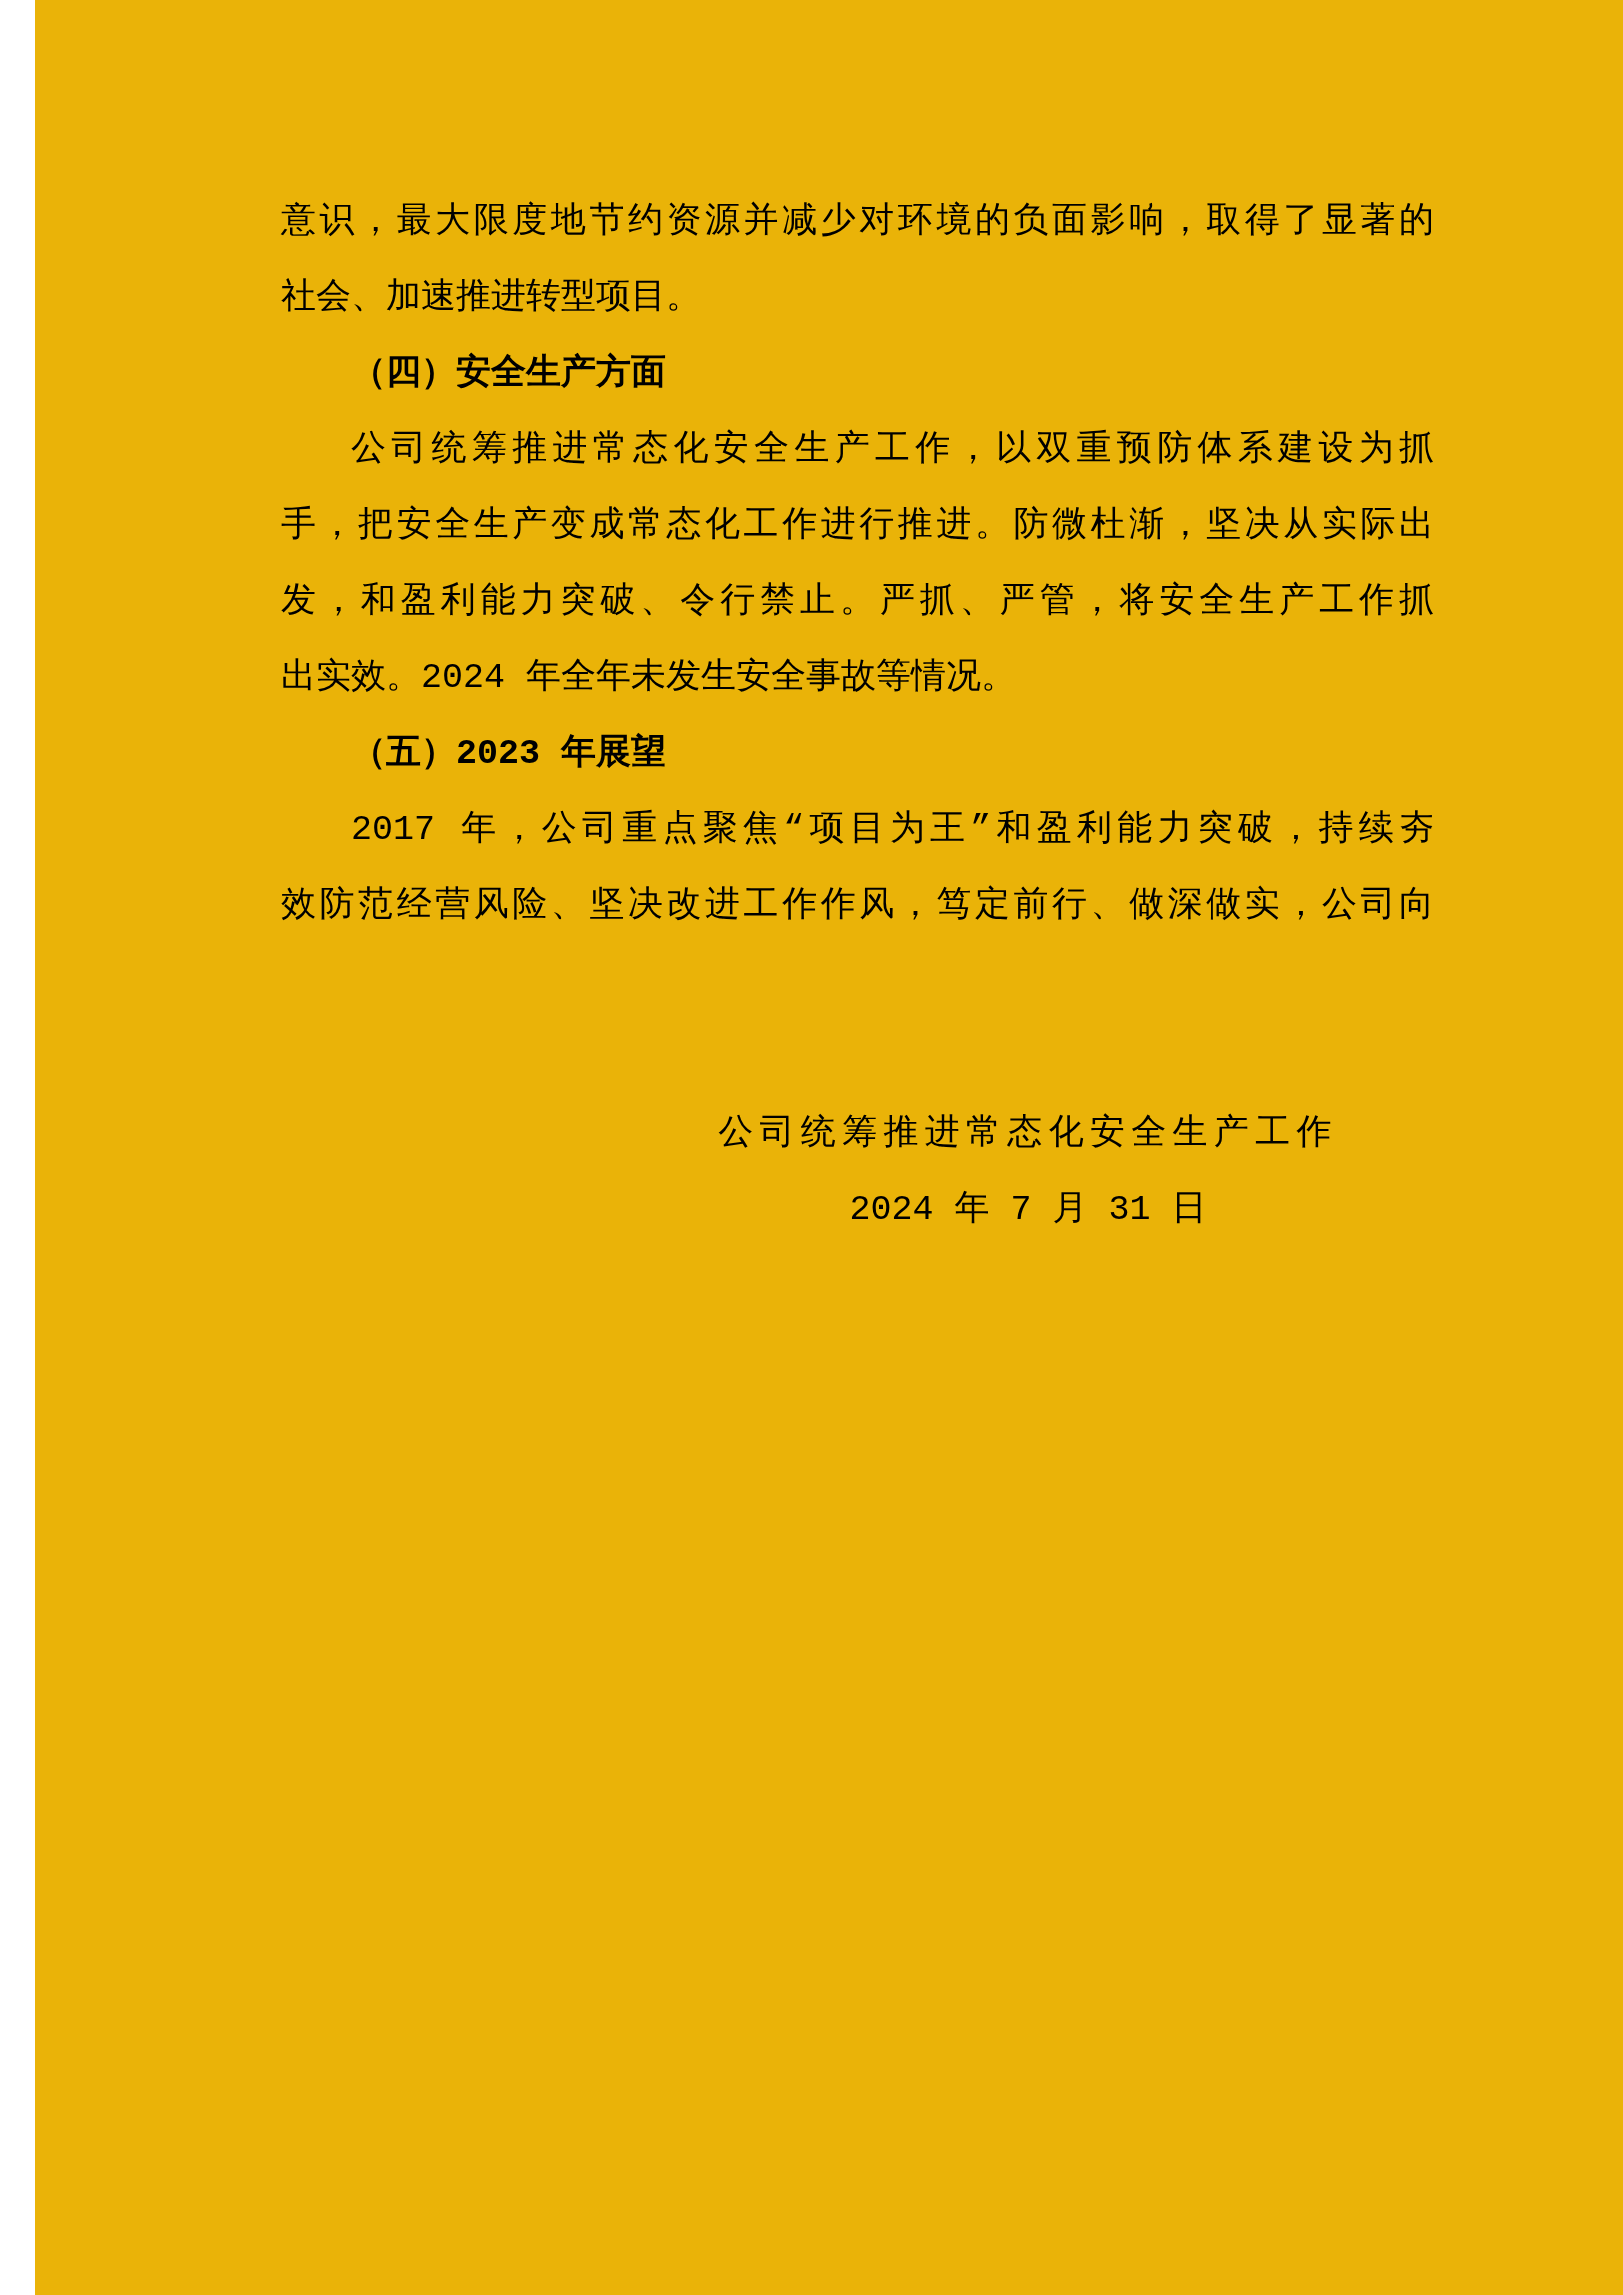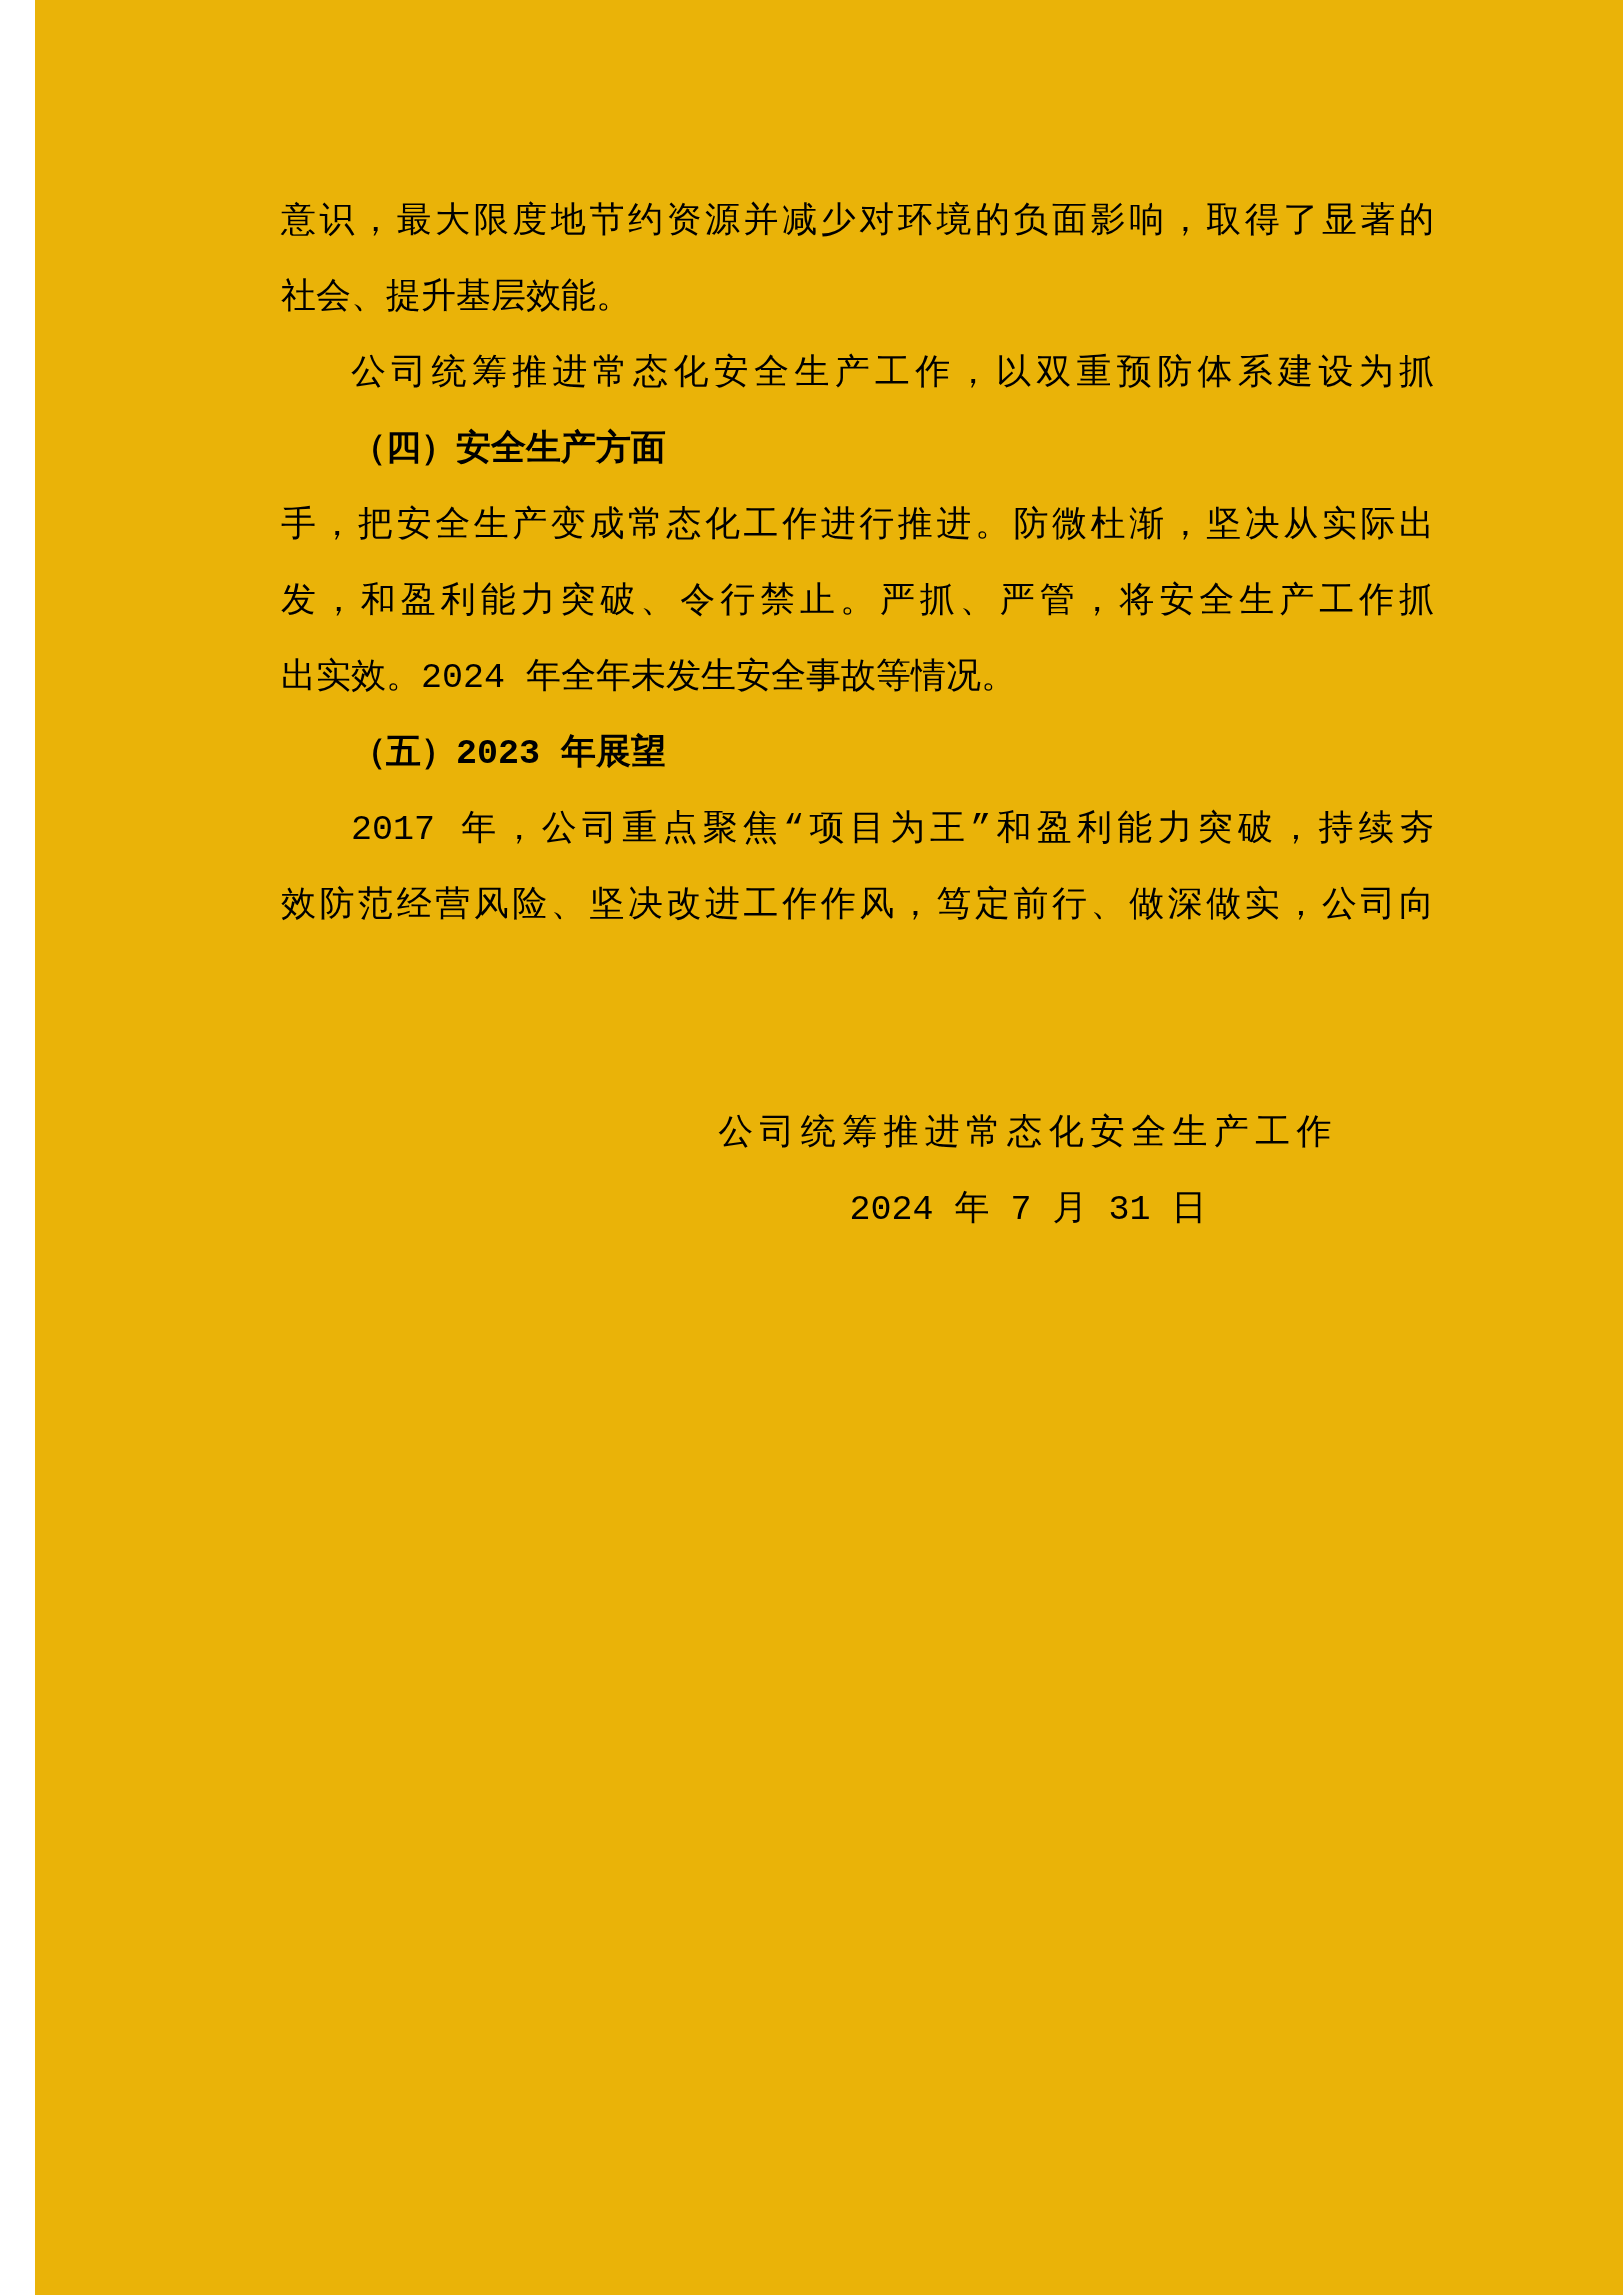--- a/index.html
+++ b/index.html
@@ -59,25 +59,25 @@
     letter-spacing: 6.3px;
   }
 </style>
 </head>
 <body>
 
 <div class="page">
   <div class="doc-body">
 
     <div class="line fill">意识，最大限度地节约资源并减少对环境的负面影响，取得了显著的</div>
-    <div class="line">社会、提升基层效能。</div>
+    <div class="line">社会、加速推进转型项目。</div>
+
+    <div class="line heading">（四）安全生产方面</div>
 
     <div class="line fill indent">公司统筹推进常态化安全生产工作，以双重预防体系建设为抓</div>
-
-    <div class="line heading">（四）安全生产方面</div>
     <div class="line fill">手，把安全生产变成常态化工作进行推进。防微杜渐，坚决从实际出</div>
     <div class="line fill">发，和盈利能力突破、令行禁止。严抓、严管，将安全生产工作抓</div>
     <div class="line">出实效。2024 年全年未发生安全事故等情况。</div>
 
     <div class="line heading">（五）2023 年展望</div>
 
     <div class="line fill indent">2017 年，公司重点聚焦“项目为王”和盈利能力突破，持续夯</div>
     <div class="line fill">效防范经营风险、坚决改进工作作风，笃定前行、做深做实，公司向</div>
 
     <div class="line blank"></div>

